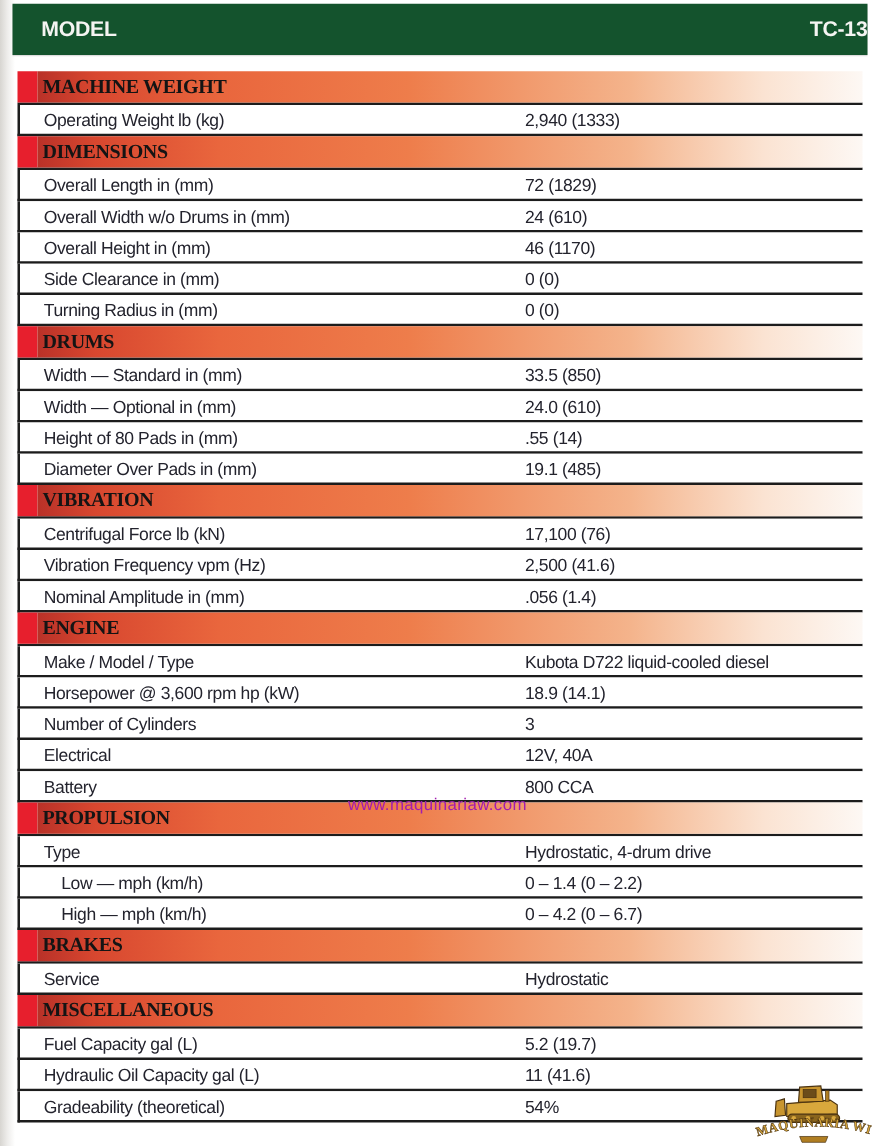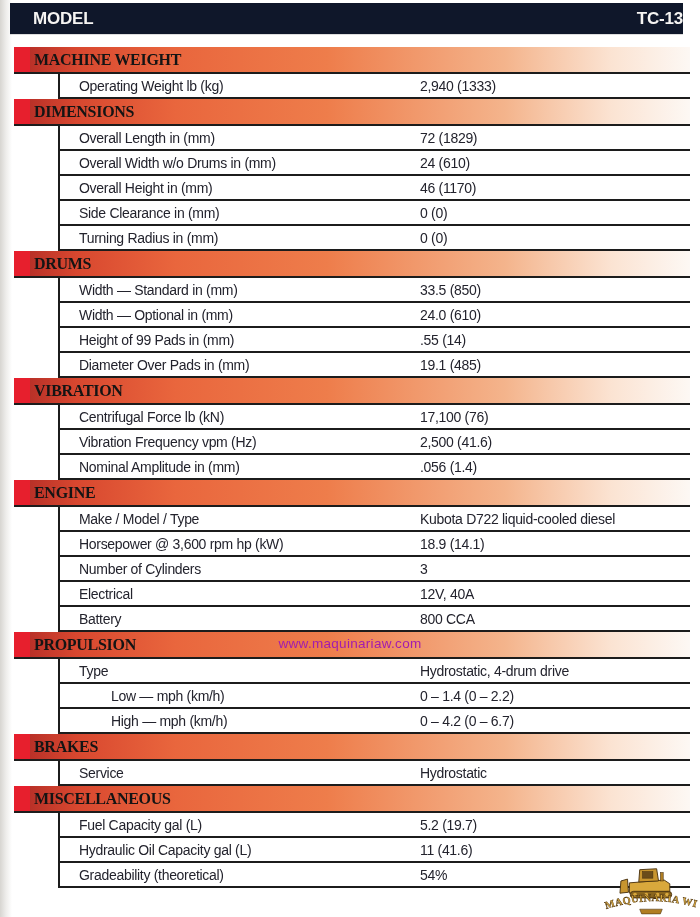--- a/index.html
+++ b/index.html
@@ -5,23 +5,23 @@
   * { margin: 0; padding: 0; box-sizing: border-box; }
   html, body { width: 700px; height: 917px; overflow: hidden; }
   body {
     position: relative;
     font-family: "Liberation Sans", sans-serif;
     background: linear-gradient(90deg, #d7d5d1 0px, #eeedeb 6px, #ffffff 12px);
   }
 
   
   .model-bar {
-    margin: 3px 17px 0 10px;
-    height: 31px;
-    background: #0f172a;
+    margin: 3px 6px 0 10px;
+    height: 41px;
+    background: #14532d;
     display: flex;
     align-items: center;
     box-shadow: 0 1px 0 #00000022;
   }
   .model-label {
     padding-left: 23px;
     color: #f5f4f2;
     font-size: 17px;
     font-weight: bold;
     letter-spacing: -0.2px;
@@ -66,30 +66,29 @@
     letter-spacing: -0.3px;
   }
 
   .spec-row {
     display: flex;
     align-items: center;
     height: 25px;
     background: #ffffff;
     border-left: 2px solid #1c1c1c;
     border-bottom: 2px solid #1c1c1c;
-    margin-left: 44px;
   }
   .row-label {
     padding-left: 19px;
     font-size: 14px;
     color: #23232d;
     letter-spacing: -0.3px;
     white-space: nowrap;
   }
-  .spec-row.indent .row-label { padding-left: 51px; }
+  .spec-row.indent .row-label { padding-left: 33px; }
   .row-value {
     margin-left: auto;
     width: 270px;
     flex: 0 0 270px;
     text-align: left;
     font-size: 14px;
     color: #23232d;
     letter-spacing: -0.3px;
     white-space: nowrap;
   }
@@ -168,21 +167,21 @@
     </div>
     <div class="spec-row">
       <span class="row-label">Width — Standard in (mm)</span>
       <span class="row-value">33.5 (850)</span>
     </div>
     <div class="spec-row">
       <span class="row-label">Width — Optional in (mm)</span>
       <span class="row-value">24.0 (610)</span>
     </div>
     <div class="spec-row">
-      <span class="row-label">Height of 99 Pads in (mm)</span>
+      <span class="row-label">Height of 80 Pads in (mm)</span>
       <span class="row-value">.55 (14)</span>
     </div>
     <div class="spec-row">
       <span class="row-label">Diameter Over Pads in (mm)</span>
       <span class="row-value">19.1 (485)</span>
     </div>
     <div class="section-header">
       <span class="red-tab"></span>
       <div class="header-grad">
         <span class="section-title">VIBRATION</span>

